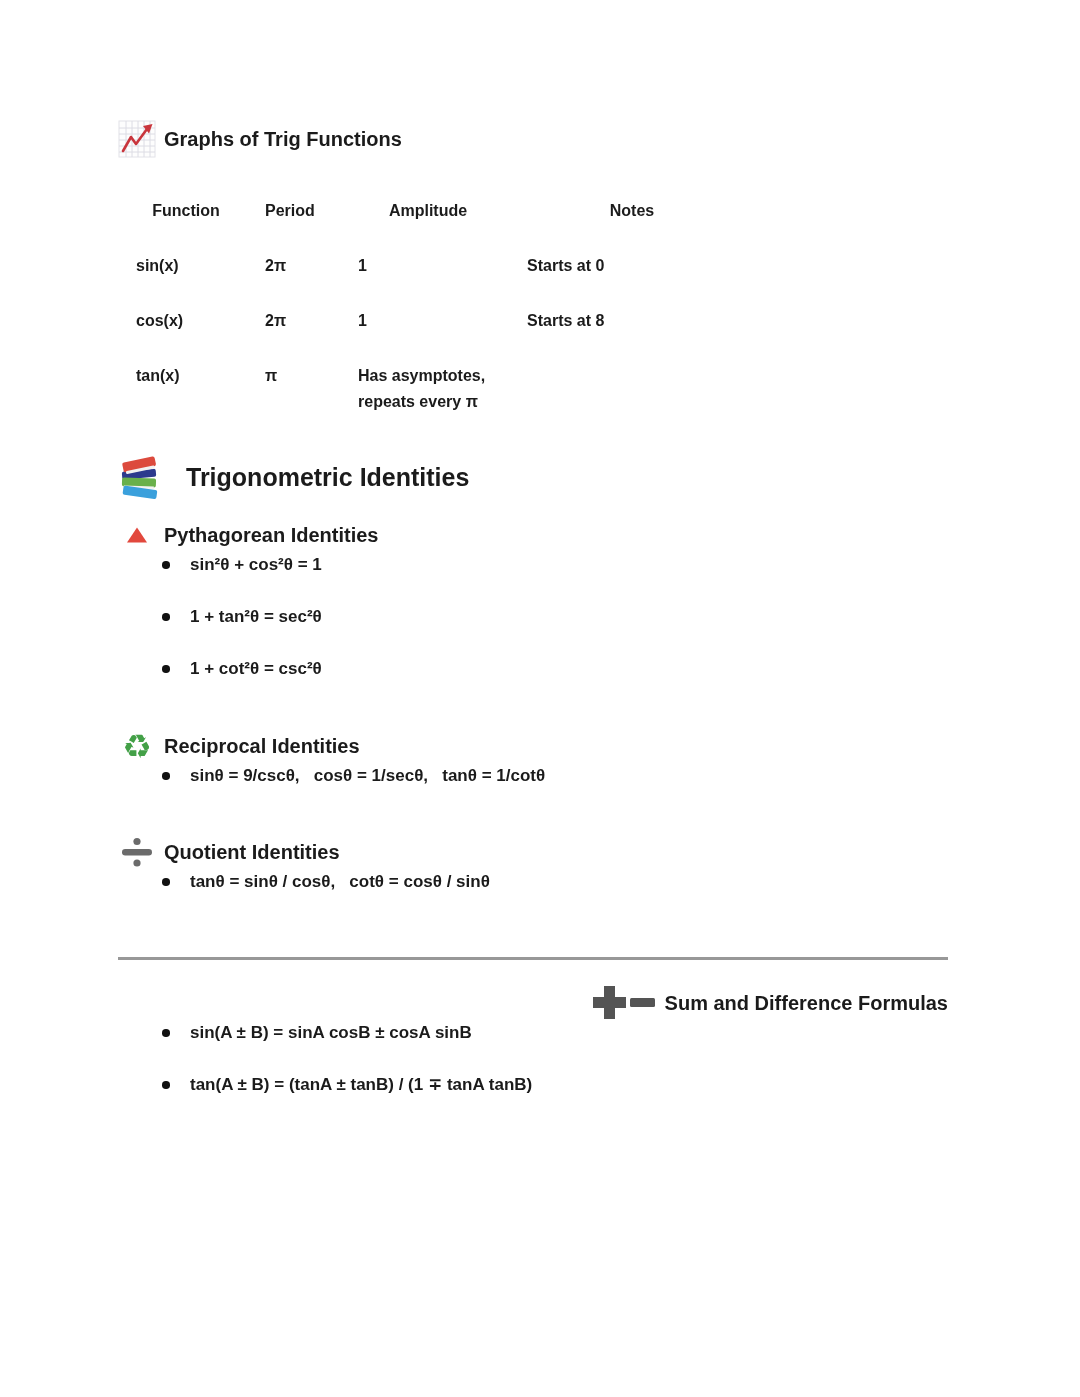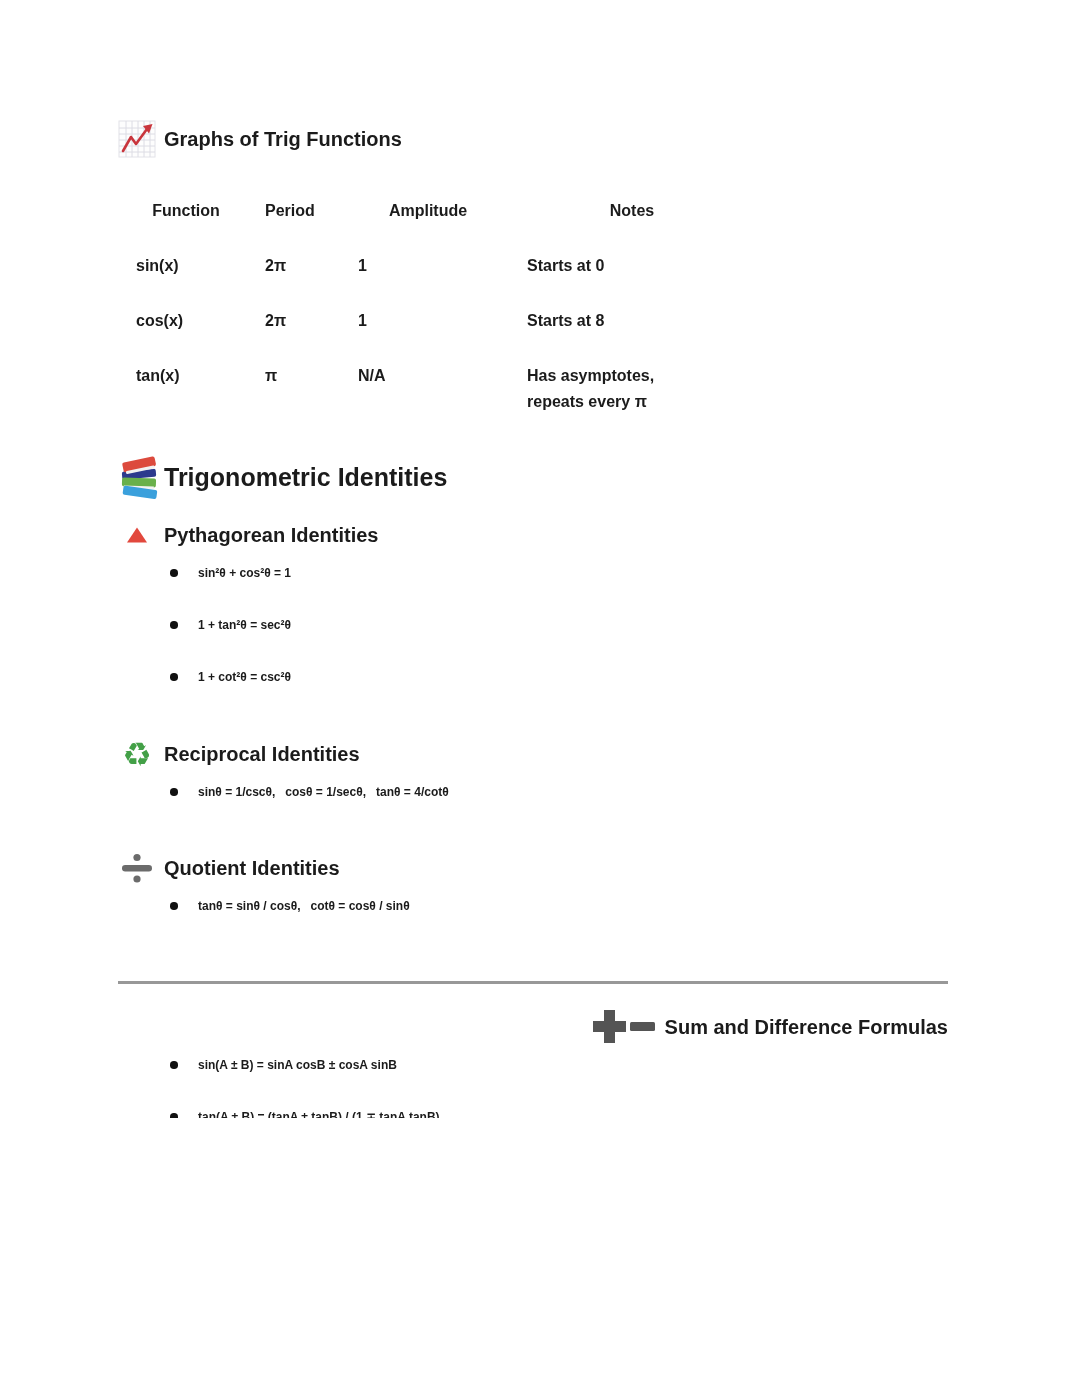--- a/index.html
+++ b/index.html
@@ -9,37 +9,37 @@
     box-sizing:border-box;
     background:#ffffff;
     padding:120px 132px 0 118px;
     font-family:"Liberation Sans","DejaVu Sans",sans-serif;
     color:#1b1b1b;
     font-weight:bold;
     overflow:hidden;
   }
   .h2 { display:flex; align-items:center; gap:8px; height:38px; font-size:20px; }
   .h2.compact { height:34px; }
-  .h1 { display:flex; align-items:center; gap:0; height:44px; font-size:25px; margin-top:40px; }
+  .h1 { display:flex; align-items:center; gap:22px; height:44px; font-size:25px; margin-top:40px; }
   .icon { display:flex; align-items:center; justify-content:center; flex:0 0 auto; }
 
   
   .trig-table {
     margin:40px 0 0 18px;
     display:grid;
     grid-template-columns:100px 64px 140px 210px;
     column-gap:20px; row-gap:18px;
     font-size:16px; line-height:26px;gap:29px;
   }
   .trig-table .th { text-align:center; }
   .trig-table .th.left { text-align:left; }
   .trig-table .td { text-align:left; white-space:pre-wrap; }
 
   
-  ul.bullets { list-style:none; margin:8px; padding:0; font-size:12px; }
+  ul.bullets { list-style:none; margin:0; padding:0; font-size:17px; }
   ul.bullets li { position:relative; padding-left:72px; line-height:26px; }
   ul.bullets li + li { margin-top:26px; }
   .dot { position:absolute; left:44px; top:9px; width:7.5px; height:7.5px; border-radius:50%; background:#111111; }
   .li-text { white-space:pre-wrap; }
 
   
   .mt-h2-pyth { margin-top:19px; }
   .mt-ul-pyth { margin-top:19px; }
   .mt-h2-recip { margin-top:47px; }
   .mt-ul-recip { margin-top:21px; }
@@ -83,21 +83,20 @@
       <div class="td">1</div>
       <div class="td">Starts at 0</div>
 
       <div class="td">cos(x)</div>
       <div class="td">2π</div>
       <div class="td">1</div>
       <div class="td">Starts at 8</div>
 
       <div class="td">tan(x)</div>
       <div class="td">π</div>
-      <div class="td">N/A</div>
       <div class="td">Has asymptotes,
 repeats every π</div>
     </div>
   </section>
 
   <section>
     <div class="h1">
       <span class="icon">
         <svg width="46" height="44" viewBox="0 0 46 44">
           <g transform="rotate(-5 23 19)">
@@ -146,21 +145,21 @@
       <span class="icon glyph-svg" style="width:38px;">
         <svg width="36" height="36" viewBox="0 0 36 36">
           <text x="18" y="30" text-anchor="middle" font-size="33" fill="#43a047">♻</text>
         </svg>
       </span>
       <span>Reciprocal Identities</span>
     </div>
     <ul class="bullets mt-ul-recip">
       <li>
         <span class="dot"></span>
-        <span class="li-text">sinθ = 1/cscθ,   cosθ = 1/secθ,   tanθ = 4/cotθ</span>
+        <span class="li-text">sinθ = 9/cscθ,   cosθ = 1/secθ,   tanθ = 1/cotθ</span>
       </li>
     </ul>
 
     <div class="h2 compact mt-h2-quot">
       <span class="icon" style="width:38px;">
         <svg width="34" height="34" viewBox="0 0 34 34">
           <circle cx="17" cy="6.5" r="3.6" fill="#6b6b6b"></circle>
           <rect x="2" y="14" width="30" height="6.5" rx="3.2" fill="#6b6b6b"></rect>
           <circle cx="17" cy="28" r="3.6" fill="#6b6b6b"></circle>
         </svg>

